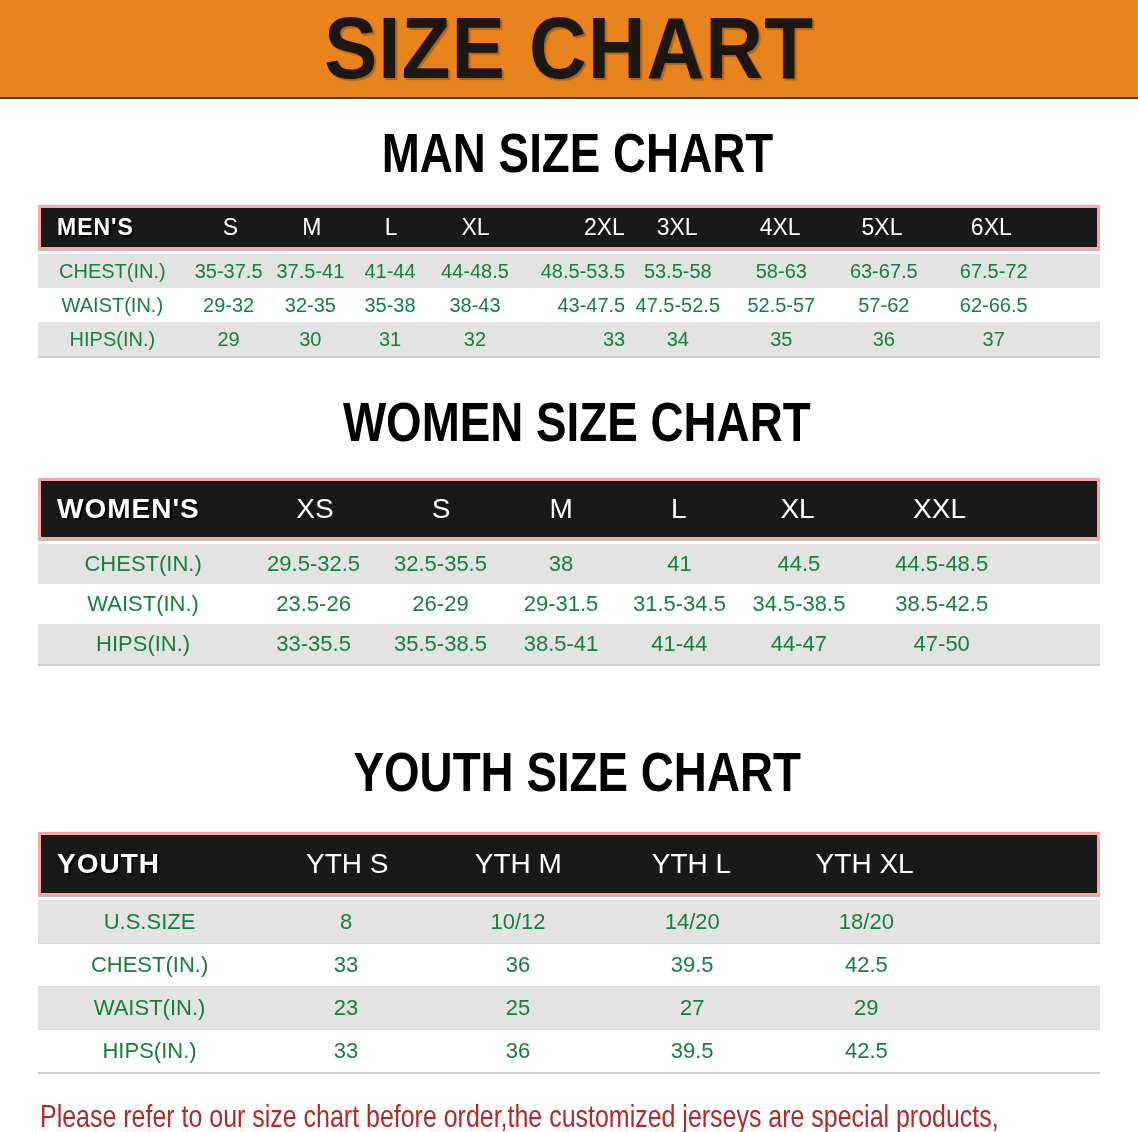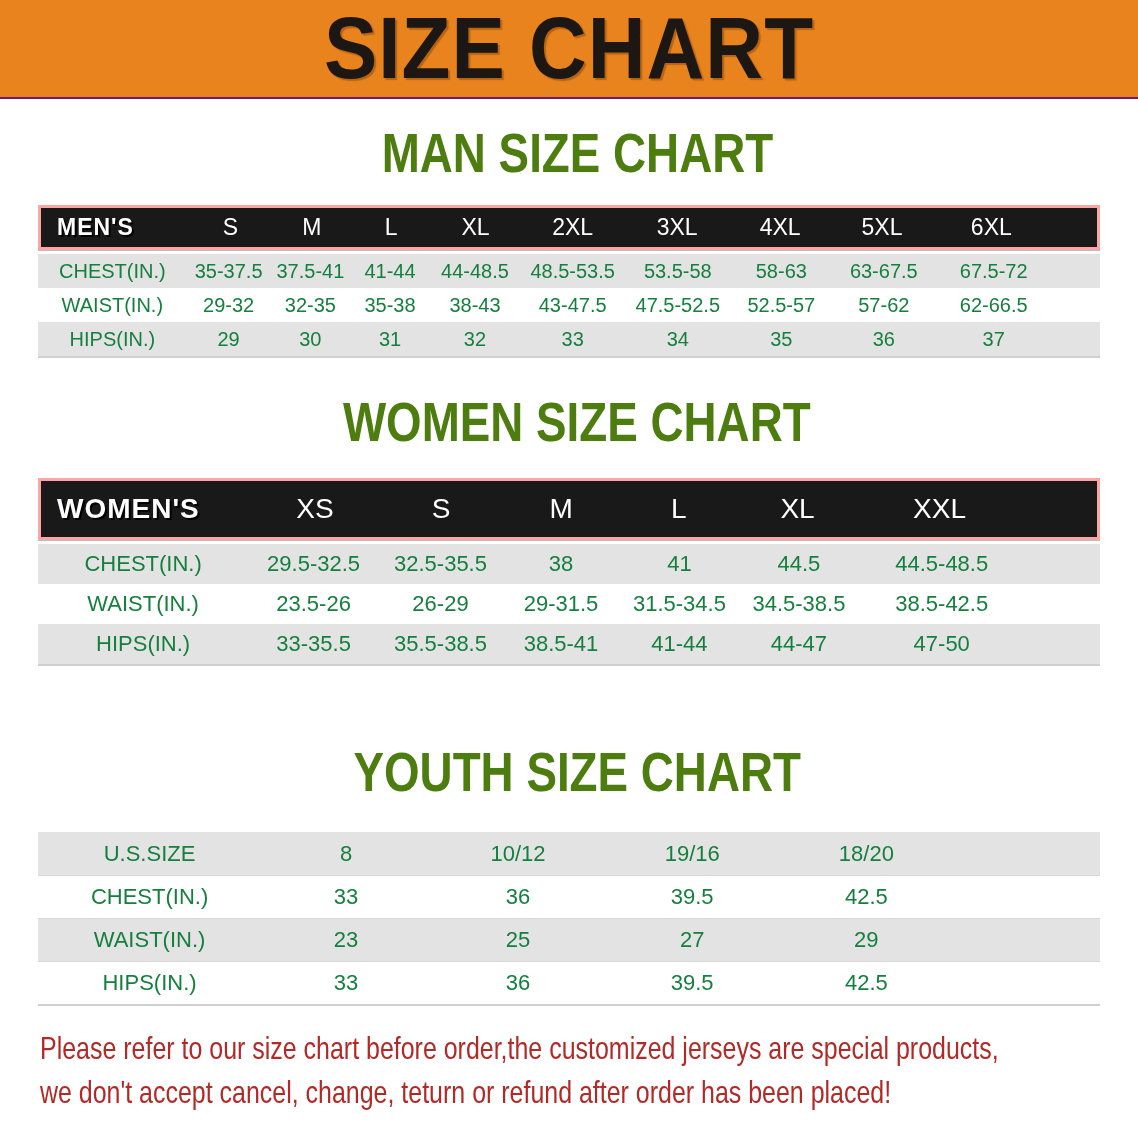--- a/index.html
+++ b/index.html
@@ -10,37 +10,37 @@
     overflow: hidden;
   }
 
   
   .banner {
     height: 99px;
     background: #E8831E;
     display: flex;
     align-items: center;
     justify-content: center;
-    border-bottom: 2px solid #701a75;
+    border-bottom: 2px solid #14532d;
   }
   .banner-title {
     display: inline-block;
     font-size: 80px;
     font-weight: 700;
     color: #1c1712;
     letter-spacing: 1px;
     transform: scaleY(1.08);
     text-shadow: 2px 2px 1px rgba(120,60,0,0.45);
   }
 
   
   .sec-heading {
     text-align: center;
     line-height: 56px;
-    color: #4d7c0f;
+    color: #000000;
     font-weight: 700;
     padding-left: 16px;
   }
   .sec-heading .cond {
     display: inline-block;
     font-size: 52px;
     transform: scaleX(0.88) scaleY(1.05);
     letter-spacing: 0px;
   }
   .sec-heading.man   { margin-top: 26px; }
@@ -95,21 +95,21 @@
   .youth .trow + .trow { border-top: 1px solid #d8d8d8; }
 
   .col { text-align: center; }
 
   
   .men .col:nth-child(1)  { width: 14%;  }
   .men .col:nth-child(2)  { width: 7.9%; }
   .men .col:nth-child(3)  { width: 7.5%; }
   .men .col:nth-child(4)  { width: 7.5%; }
   .men .col:nth-child(5)  { width: 8.5%; }
-  .men .col:nth-child(6)  { width: 9.9%; }
+  .men .col:nth-child(6)  { width: 9.9%; text-align: right; }
   .men .col:nth-child(7)  { width: 9.9%; }
   .men .col:nth-child(8)  { width: 9.6%; }
   .men .col:nth-child(9)  { width: 9.7%; }
   .men .col:nth-child(10) { width: 11%;  }
   .men .col:nth-child(11) { width: 4.5%; }
 
   
   .women .col:nth-child(1) { width: 19.8%; }
   .women .col:nth-child(2) { width: 12.3%; }
   .women .col:nth-child(3) { width: 11.6%; }
@@ -254,25 +254,33 @@
       <div class="col"></div>
     </div>
   </div>
 </div>
 
 <div>
   <h2 class="sec-heading youth">
     <span class="cond">YOUTH SIZE CHART</span>
   </h2>
   <div class="size-table youth">
+    <div class="thead">
+      <div class="col tlabel">YOUTH</div>
+      <div class="col">YTH S</div>
+      <div class="col">YTH M</div>
+      <div class="col">YTH L</div>
+      <div class="col">YTH XL</div>
+      <div class="col"></div>
+    </div>
     <div class="trow stripe">
       <div class="col">U.S.SIZE</div>
       <div class="col">8</div>
       <div class="col">10/12</div>
-      <div class="col">19/16</div>
+      <div class="col">14/20</div>
       <div class="col">18/20</div>
       <div class="col"></div>
     </div>
     <div class="trow">
       <div class="col">CHEST(IN.)</div>
       <div class="col">33</div>
       <div class="col">36</div>
       <div class="col">39.5</div>
       <div class="col">42.5</div>
       <div class="col"></div>

